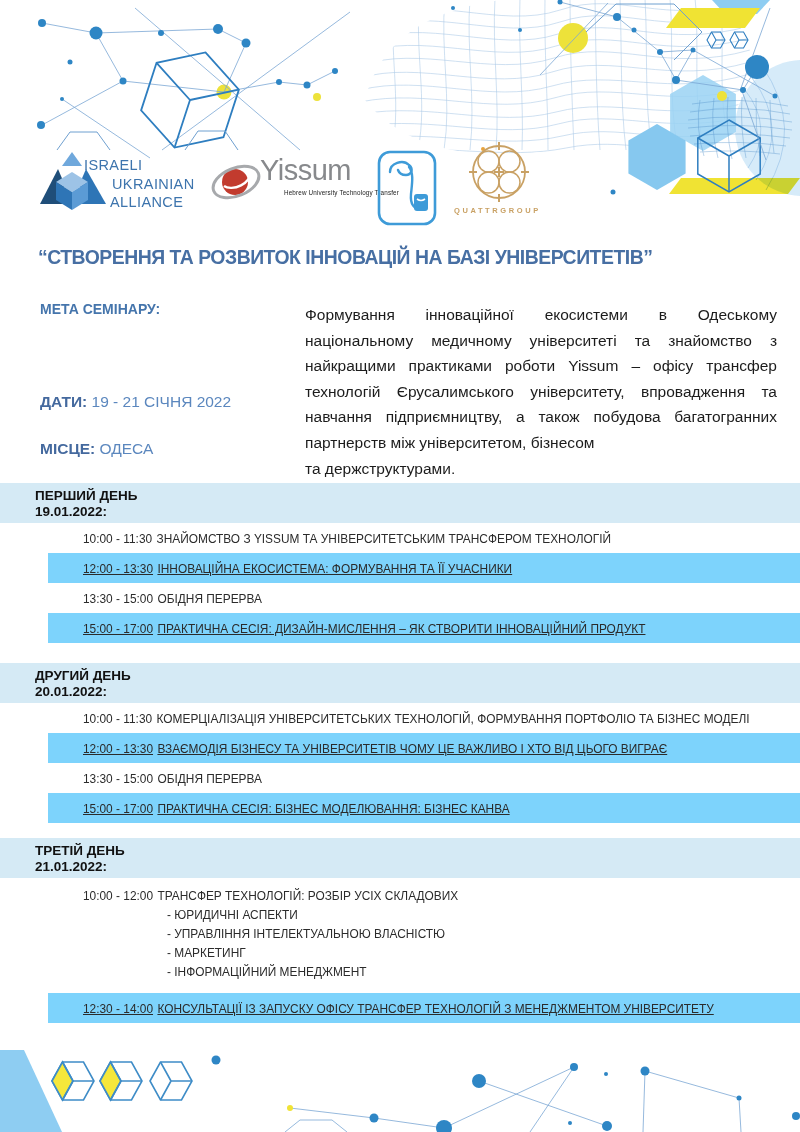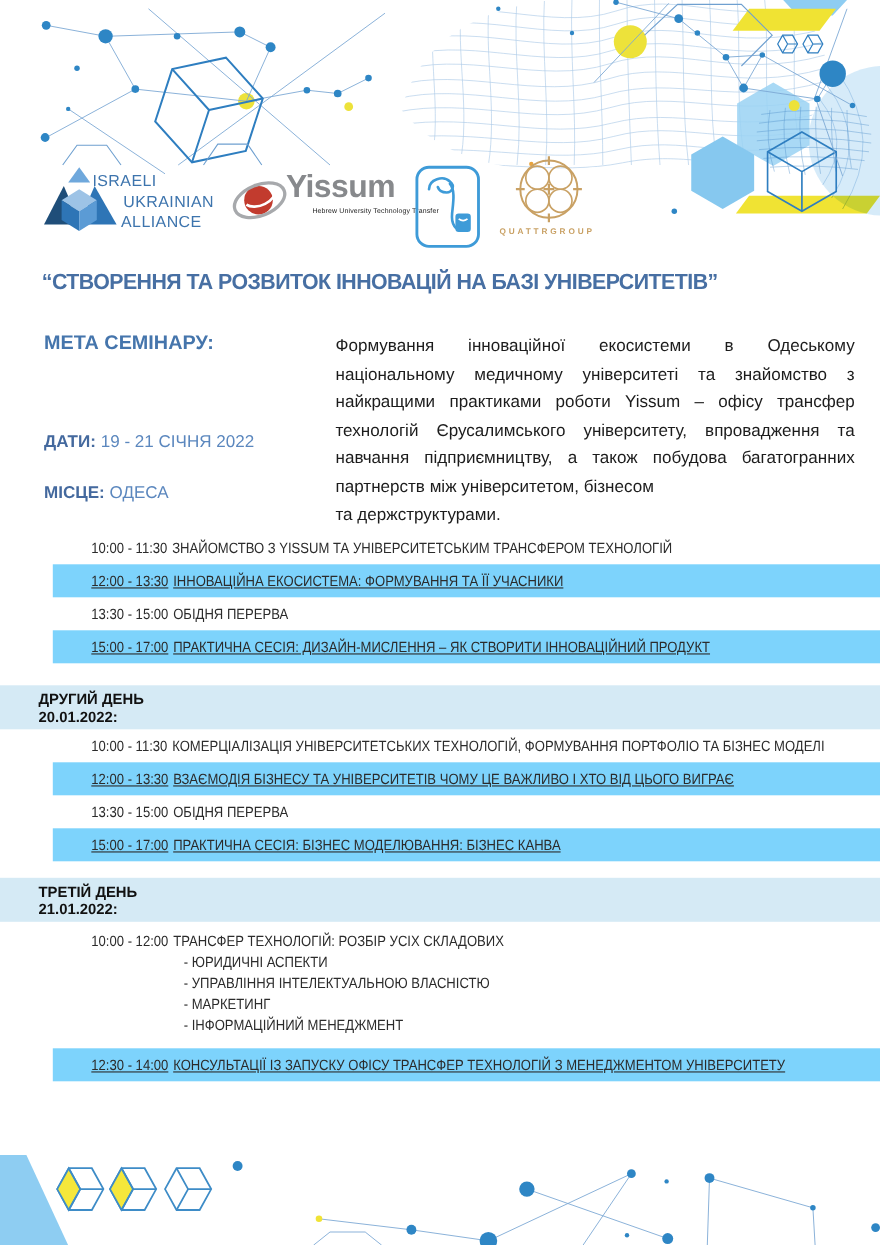--- a/index.html
+++ b/index.html
@@ -11,33 +11,33 @@
   .decor.bottom{bottom:0;}
 
   
   .logo{position:absolute;}
   .iua{left:38px;top:150px;width:160px;height:62px;}
   .iua-text{position:absolute;left:46px;top:6px;color:#3D74AD;font-size:14.5px;
             letter-spacing:.4px;line-height:18.5px;font-weight:500;white-space:nowrap;}
   .iua-text .l2{margin-left:28px;}
   .iua-text .l3{margin-left:26px;}
   .yissum{left:210px;top:156px;width:150px;height:55px;}
-  .yissum-name{position:absolute;left:50px;top:-2px;font-size:29px;font-weight:bold;
+  .yissum-name{position:absolute;left:50px;top:-2px;font-size:29px;font-weight:normal;
                color:#87898C;letter-spacing:-.5px;}
   .yissum-tag{position:absolute;left:74px;top:33px;font-size:6.3px;color:#1b1b1b;
               letter-spacing:.15px;white-space:nowrap;}
   .onmu{left:376px;top:148px;width:64px;height:80px;}
   .quattro{left:450px;top:140px;width:110px;height:80px;}
   .quattro-name{position:absolute;left:4px;top:66px;font-size:7.5px;font-weight:bold;
                 color:#C9A164;letter-spacing:2.6px;white-space:nowrap;}
 
   
   .title{position:absolute;left:38px;top:246px;font-size:20px;font-weight:bold;color:#476FA3;
          white-space:nowrap;letter-spacing:-.5px;transform:scaleX(.97);transform-origin:0 50%;}
-  .goal-label{position:absolute;left:40px;top:301px;font-size:18px;font-weight:bold;color:#4575AC;}
+  .goal-label{position:absolute;left:40px;top:301px;font-size:14px;font-weight:bold;color:#4575AC;}
   .meta-line{position:absolute;left:40px;font-size:15.5px;color:#5B87BE;white-space:nowrap;}
   .meta-line b{color:#44699E;}
   .dates{top:393px;} .place{top:440px;}
   .goal-text{position:absolute;left:305px;top:302px;width:472px;font-size:15.5px;
              line-height:25.6px;color:#1c1c1c;text-align:justify;}
 
   
   .schedule{position:absolute;left:0;top:483px;width:800px;font-size:13.5px;color:#2b2b2b;}
   .day{margin-bottom:20px;}
   .day.d2{margin-bottom:15px;}
@@ -220,20 +220,24 @@
     <span>19 - 21 СІЧНЯ 2022</span>
   </div>
   <div class="meta-line place">
     <b>МІСЦЕ:</b>
     <span>ОДЕСА</span>
   </div>
 
   <div class="schedule">
 
     <div class="day d1">
+      <div class="day-header">
+        <div>ПЕРШИЙ ДЕНЬ</div>
+        <div>19.01.2022:</div>
+      </div>
       <div class="srow">
           <span class="cond"><span class="time">10:00 - 11:30</span><span>ЗНАЙОМСТВО З YISSUM ТА УНІВЕРСИТЕТСЬКИМ ТРАНСФЕРОМ ТЕХНОЛОГІЙ</span></span>
         </div>
       <div class="srow blue">
           <span class="cond"><span class="time">12:00 - 13:30</span><span>ІННОВАЦІЙНА ЕКОСИСТЕМА: ФОРМУВАННЯ ТА ЇЇ УЧАСНИКИ</span></span>
         </div>
       <div class="srow">
           <span class="cond"><span class="time">13:30 - 15:00</span><span>ОБІДНЯ ПЕРЕРВА</span></span>
         </div>
       <div class="srow blue">

